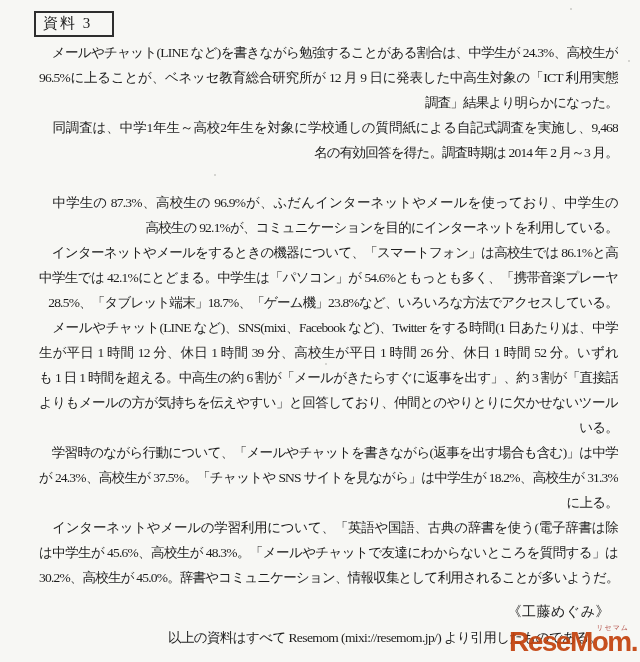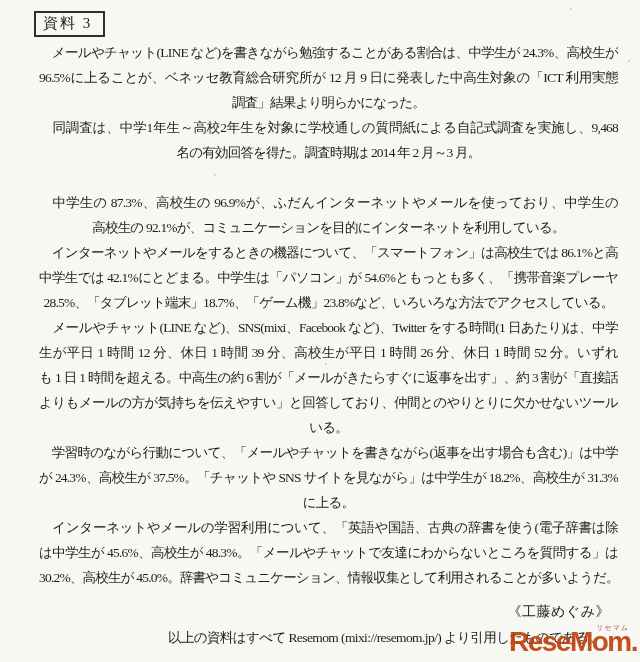--- a/index.html
+++ b/index.html
@@ -12,21 +12,21 @@
     position:relative;
     width:640px;height:662px;
     font-family:"Liberation Serif","DejaVu Serif",serif;
     color:#1d1d1d;
     background:#f7f7f4;
   }
   .doc-label{
     position:absolute;
     left:34px;top:11px;
     border:2px solid #2e2e2e;
-    padding:1px 11px 2px 7px;
+    padding:1px 20px 2px 7px;
     font-size:15px;
     letter-spacing:2px;
     background:#f7f7f4;
   }
   .doc-body{
     position:absolute;
     left:39px;top:40px;
     width:579px;
   }
   .line{
@@ -34,21 +34,21 @@
     line-height:25px;
     font-size:13.5px;
     letter-spacing:-0.8px;
     overflow:hidden;
   }
   .line.justify{
     text-align:justify;
     text-align-last:justify;
   }
   .line.left{
-    text-align:center;
+    text-align:right;
     white-space:nowrap;
   }
   .byline{
     position:absolute;
     right:30px;top:603px;
     font-size:14px;
     letter-spacing:0.5px;
   }
   .footer-line{
     position:absolute;

